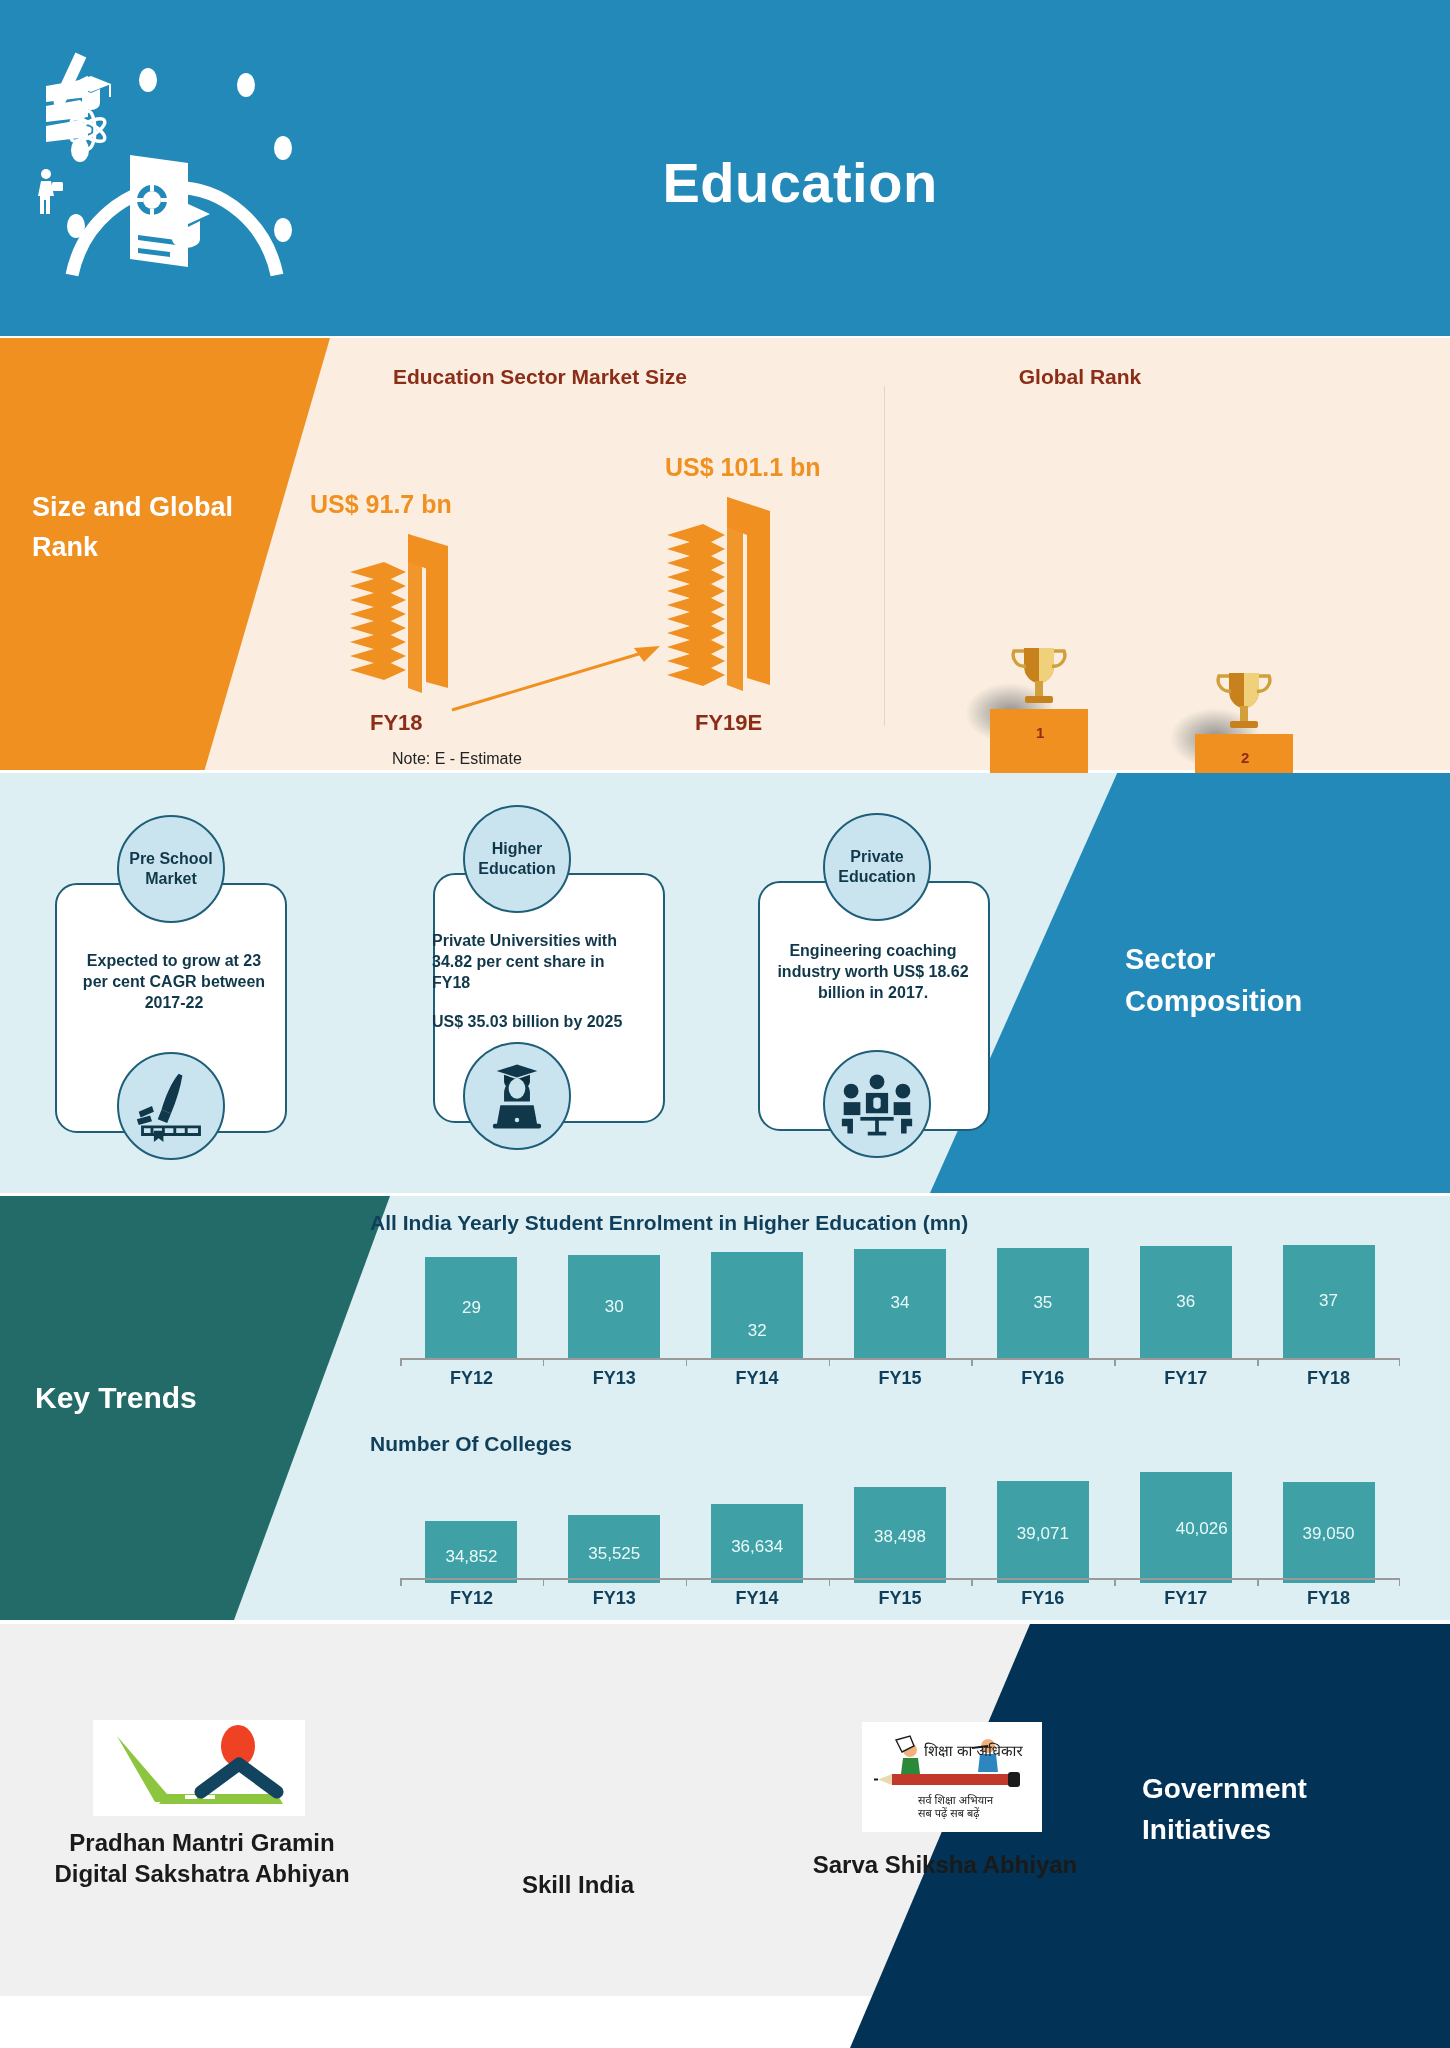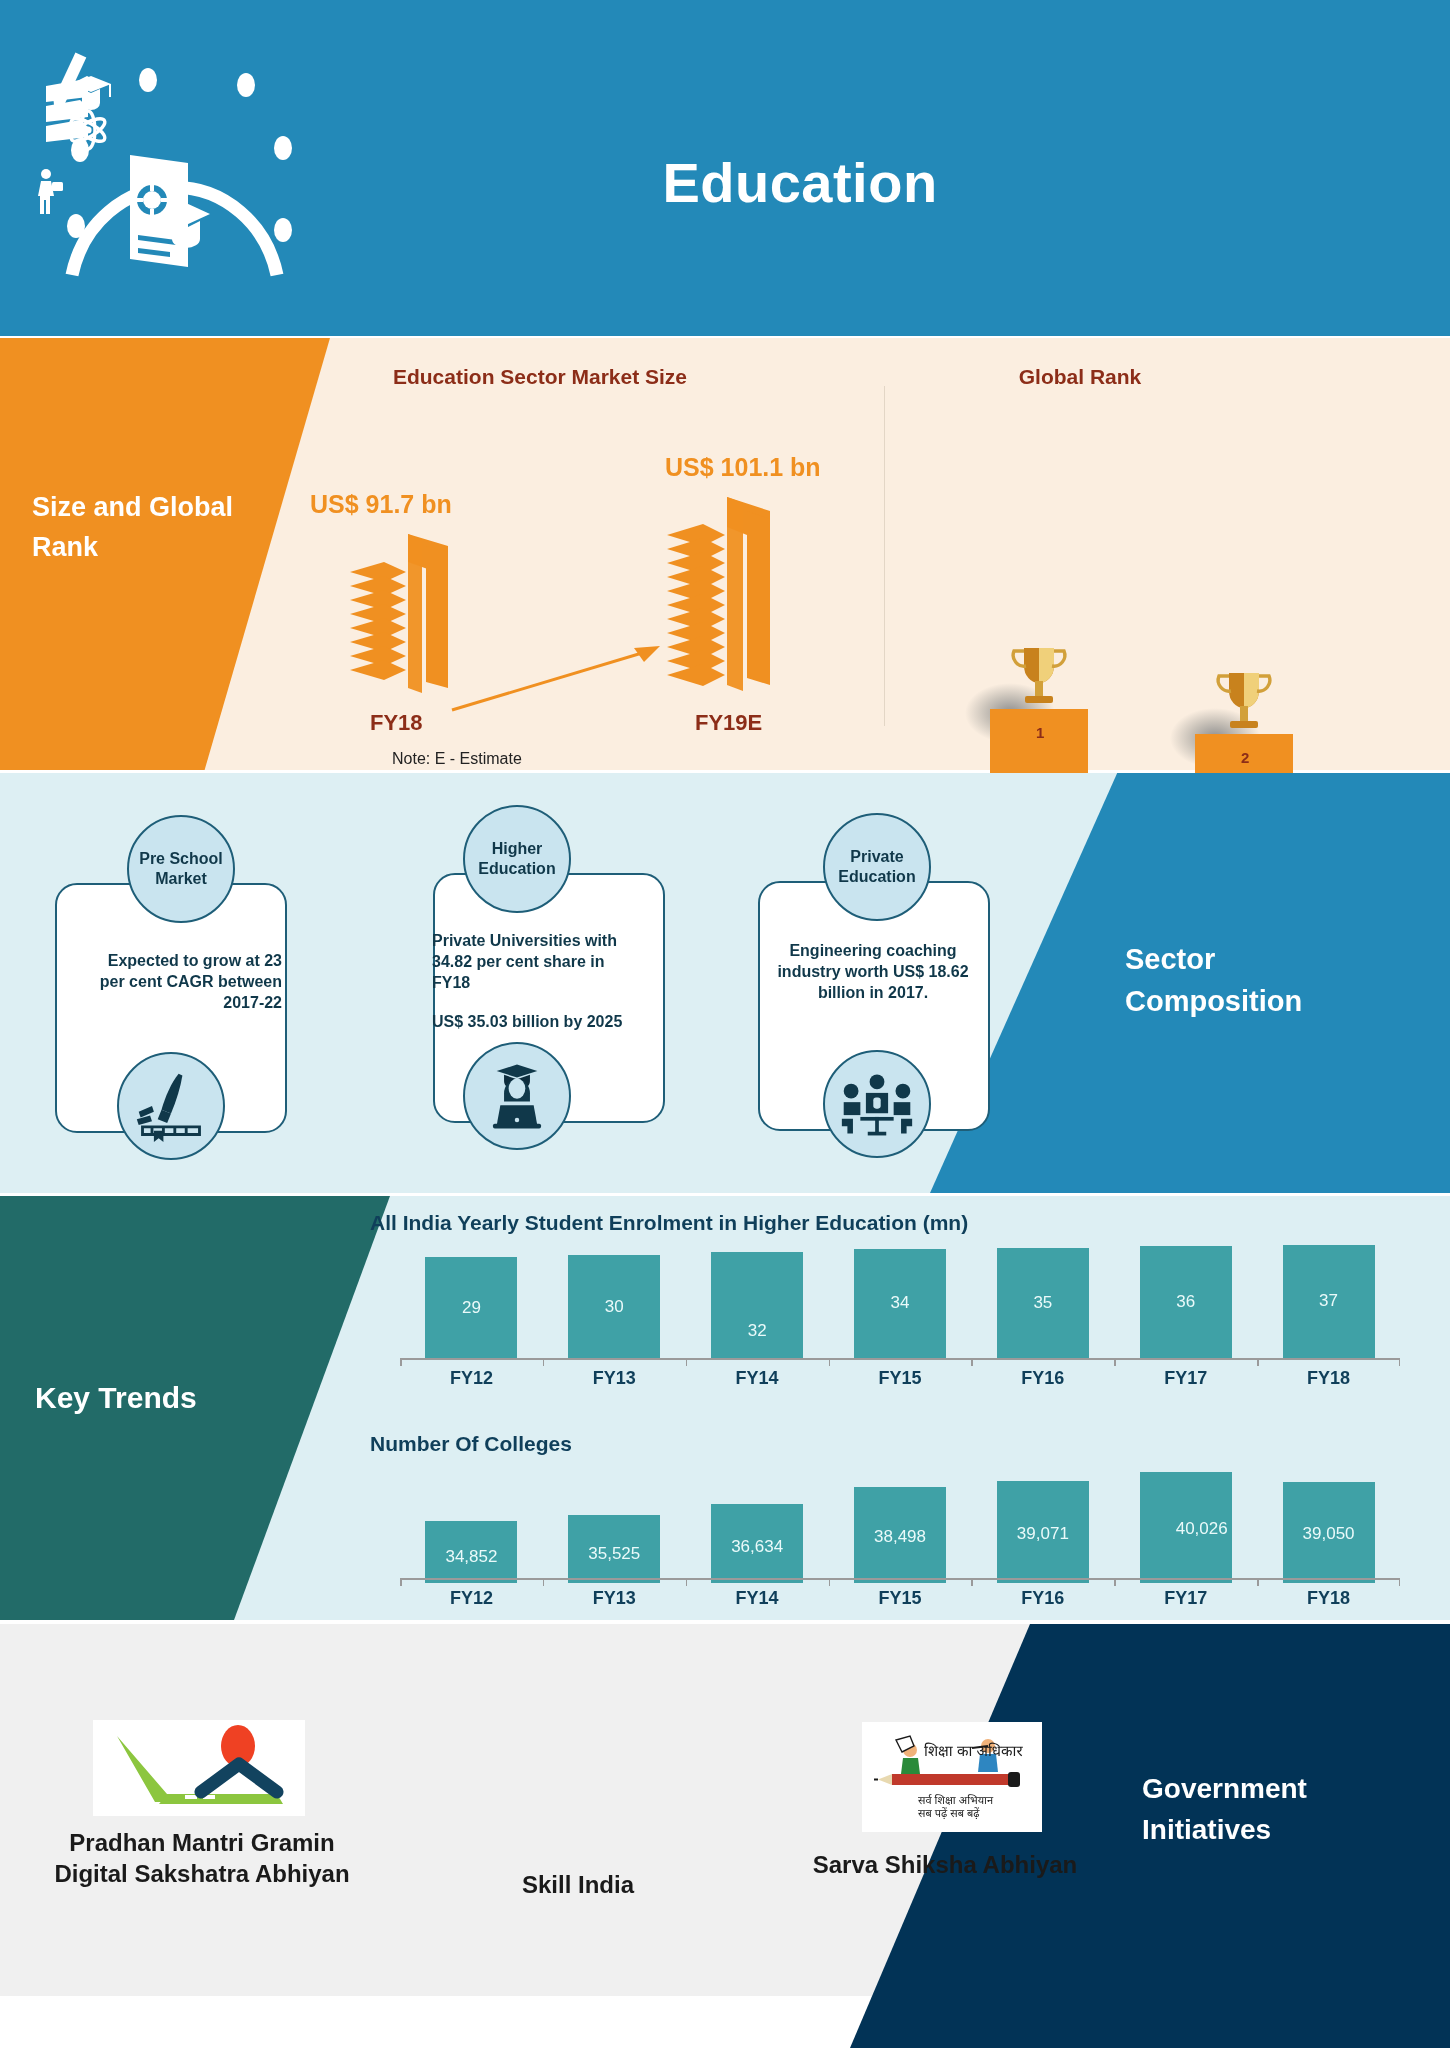--- a/index.html
+++ b/index.html
@@ -76,27 +76,27 @@
   .comp-card { position:absolute; width:232px; height:250px; background:#ffffff; border:2px solid #1e5e78; border-radius:22px; }
   .comp-card.c1 { left:55px; top:110px; }
   .comp-card.c2 { left:433px; top:100px; }
   .comp-card.c3 { left:758px; top:108px; }
   .comp-bubble {
     position:absolute; width:108px; height:108px; background:#c9e4ef;
     border:2px solid #1e5e78; border-radius:50%;
     display:flex; align-items:center; justify-content:center; text-align:center;
     color:#10384a; font-size:16px; font-weight:bold; line-height:1.22;
   }
-  .comp-bubble.b1 { left:127px; top:815px; }
+  .comp-bubble.b1 { left:117px; top:815px; }
   .comp-bubble.b2 { left:463px; top:805px; }
   .comp-bubble.b3 { left:823px; top:813px; }
   .comp-body {
     position:absolute; width:196px; color:#10384a; font-size:16px; font-weight:bold; line-height:1.32;
   }
-  .comp-body.t1 { left:86px; top:950px; text-align:right; }
+  .comp-body.t1 { left:76px; top:950px; text-align:center; }
   .comp-body.t2 { left:432px; top:930px; }
   .comp-body.t3 { left:775px; top:940px; text-align:center; }
   .comp-body p + p { margin-top:18px; }
   .comp-icon {
     position:absolute; width:108px; height:108px; background:#c9e4ef;
     border:2px solid #1e5e78; border-radius:50%;
     display:flex; align-items:center; justify-content:center;
   }
   .comp-icon.i1 { left:117px; top:1052px; }
   .comp-icon.i2 { left:463px; top:1042px; }

